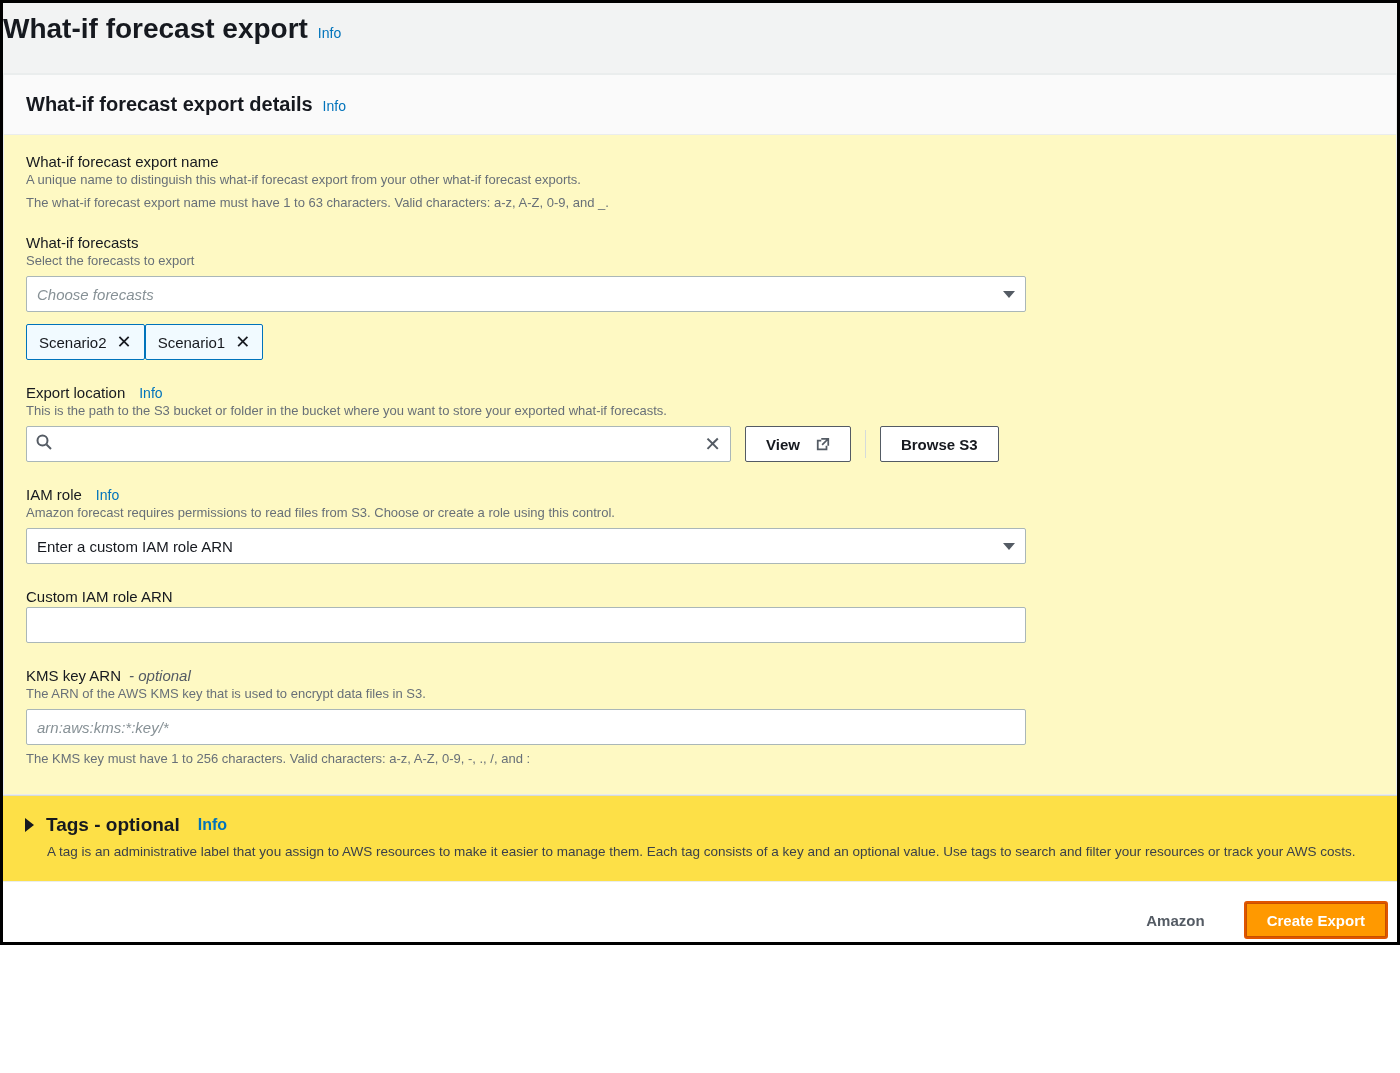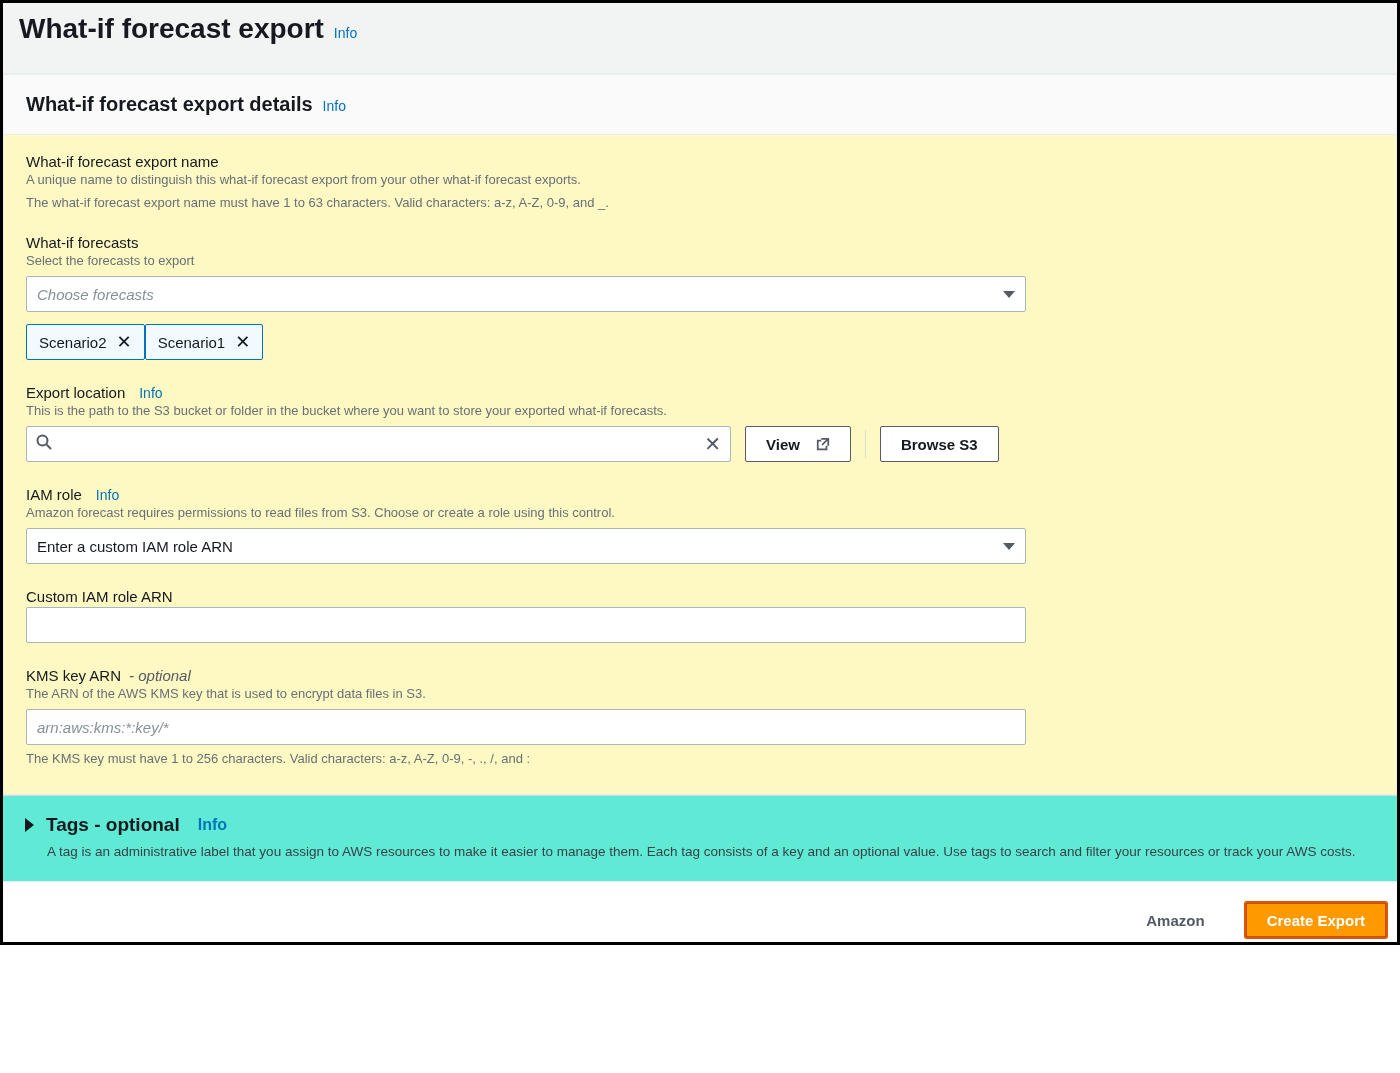--- a/index.html
+++ b/index.html
@@ -14,21 +14,21 @@
   }
   .page-header {
     background: #f2f3f3;
     padding: 10px 0 28px 0;
     border-bottom: 1px solid #eaeded;
   }
   .page-title {
     font-size: 28px;
     font-weight: 700;
     display: inline;
-    padding-left: 16px;
+    padding-left: 0;
   }
   .info-link {
     color: #0073bb;
     font-size: 14px;
     font-weight: 400;
     margin-left: 6px;
     cursor: pointer;
   }
   .panel {
     border: 1px solid #eaeded;
@@ -149,21 +149,21 @@
   .vdiv {
     width: 1px;
     height: 28px;
     background: #d5dbdb;
   }
   .external-icon {
     display: inline-block;
     width: 14px; height: 14px;
   }
   .tags-panel {
-    background: #5eead4;
+    background: #fde047;
     border-top: 1px solid #d5dbdb;
     padding: 18px 36px 22px 22px;
   }
   .tags-head {
     display: flex; align-items: center; gap: 12px;
     margin-bottom: 8px;
   }
   .expand-caret {
     width: 0; height: 0;
     border-top: 7px solid transparent;

